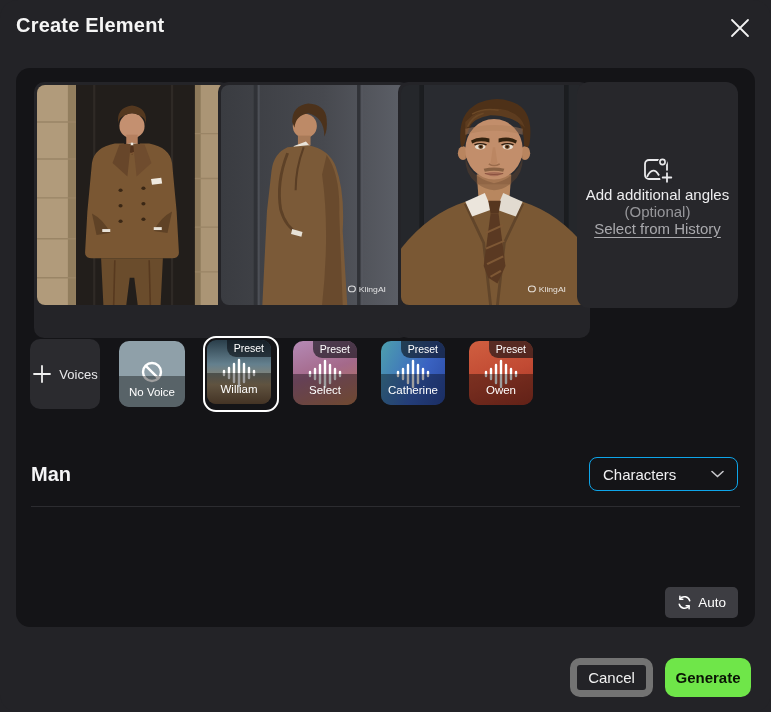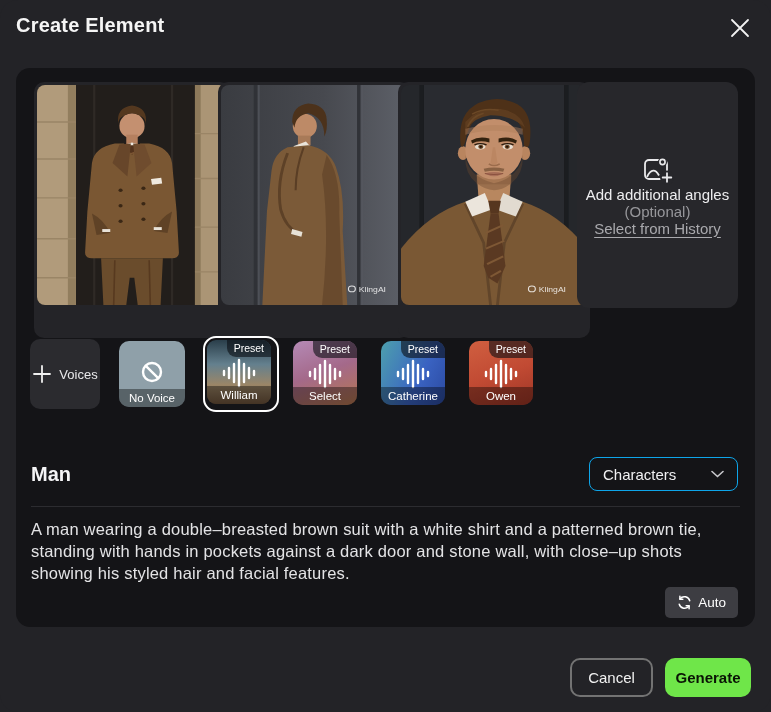--- a/index.html
+++ b/index.html
@@ -63,21 +63,21 @@
   .tile-owen{left:453px;top:273px;}
   .g-william{background:linear-gradient(180deg,#2a3e4a 0%,#64808e 38%,#9b8667 70%,#6e543c 100%);}
   .g-laura{background:linear-gradient(160deg,#b58ab6 0%,#a4698a 48%,#b5764e 100%);}
   .g-catherine{background:linear-gradient(115deg,#4da0ad 0%,#3a63c2 60%,#2b4aa2 100%);}
   .g-owen{background:linear-gradient(160deg,#d05f40 0%,#c14a33 52%,#9e3626 100%);}
   .preset-badge{
     position:absolute;top:0;right:0;background:rgba(10,13,18,.6);
     color:#fff;font-size:10.5px;padding:2px 7px 3px;border-radius:0 9px 0 9px;
   }
   .tile-name{
-    position:absolute;left:0;right:0;bottom:0;height:18px;background:rgba(0,0,0,.38);
+    position:absolute;left:0;right:0;bottom:0;height:31px;background:rgba(0,0,0,.38);
     color:#fff;font-size:11.5px;display:flex;align-items:center;justify-content:center;
   }
   .wave-svg{margin-top:2px;}
   
   .name-row{position:absolute;left:15px;right:17px;top:384px;height:44px;
     display:flex;align-items:center;justify-content:space-between;}
   .el-name{font-size:20px;font-weight:700;color:#f4f4f6;}
   .dropdown{
     width:149px;height:34px;border:1px solid #0ea5e9;border-radius:8px;
     background:transparent;display:flex;align-items:center;justify-content:space-between;
@@ -91,21 +91,21 @@
     font-size:16.5px;line-height:22px;letter-spacing:.2px;color:#e3e3e5;
   }
   .auto-btn{
     position:absolute;right:17px;top:519px;height:31px;border:none;border-radius:5px;
     background:#3d3d42;color:#fdfdfd;font-size:13.5px;font-family:inherit;
     display:flex;align-items:center;gap:6px;padding:0 12px;cursor:pointer;
   }
   
   .cancel-btn{
     position:absolute;left:570px;top:658px;width:83px;height:39px;border-radius:10px;
-    background:#232327;border:2px solid #737373;color:#f2f2f2;font-size:15px;
+    background:#232327;border:7px solid #737373;color:#f2f2f2;font-size:15px;
     font-family:inherit;cursor:pointer;
   }
   .generate-btn{
     position:absolute;left:665px;top:658px;width:86px;height:39px;border-radius:10px;
     background:#6fe649;border:none;color:#0a1405;font-size:15px;font-weight:700;
     font-family:inherit;cursor:pointer;
   }
   .wm-g{opacity:.82;}
 </style>
 </head>
@@ -357,21 +357,20 @@
       <div class="el-name">Man</div>
       <div class="dropdown">
         <span class="val">Characters</span>
         <svg width="13" height="8" viewBox="0 0 13 8">
           <path d="M1 1.5 L6.5 6.5 L12 1.5" fill="none" stroke="#c9c9cd" stroke-width="1.6" stroke-linecap="round"></path>
         </svg>
       </div>
     </div>
     <div class="divider"></div>
 
-    <p class="desc">A man wearing a double–breasted brown suit with a white shirt and a patterned brown tie, standing with hands in pockets against a dark door and stone wall, with close–up shots showing his styled hair and facial features.</p>
 
     <button class="auto-btn">
       <svg width="15" height="15" viewBox="0 0 16 16">
         <path d="M13.6 6.2 A6 6 0 0 0 3.1 4.2" fill="none" stroke="#ffffff" stroke-width="1.6" stroke-linecap="round"></path>
         <path d="M3.1 1.4 L3.1 4.5 L6.2 4.5" fill="none" stroke="#ffffff" stroke-width="1.6" stroke-linecap="round" stroke-linejoin="round"></path>
         <path d="M2.4 9.8 A6 6 0 0 0 12.9 11.8" fill="none" stroke="#ffffff" stroke-width="1.6" stroke-linecap="round"></path>
         <path d="M12.9 14.6 L12.9 11.5 L9.8 11.5" fill="none" stroke="#ffffff" stroke-width="1.6" stroke-linecap="round" stroke-linejoin="round"></path>
       </svg>
       <span>Auto</span>
     </button>

